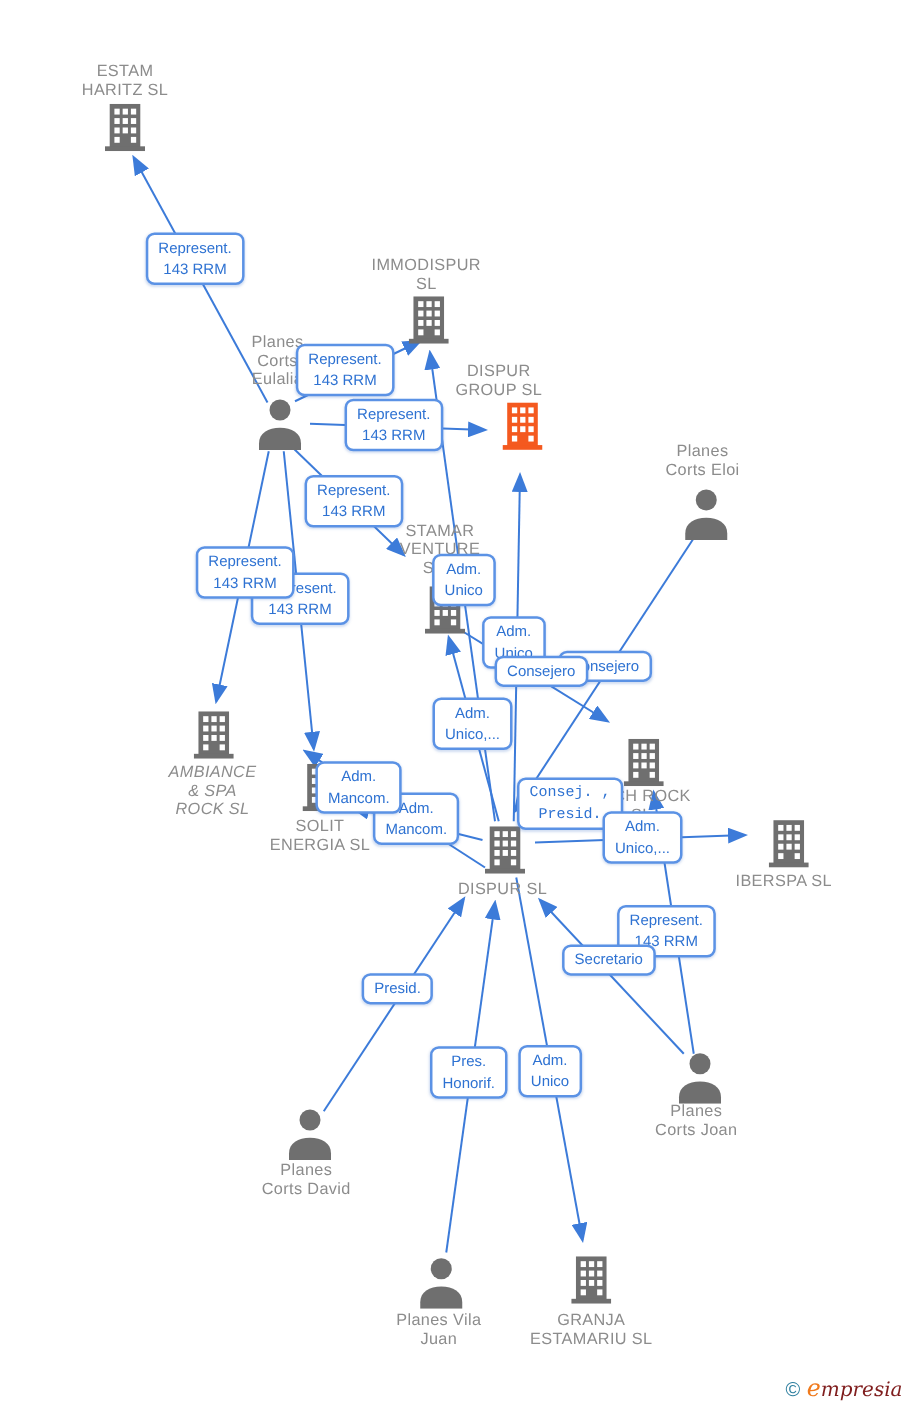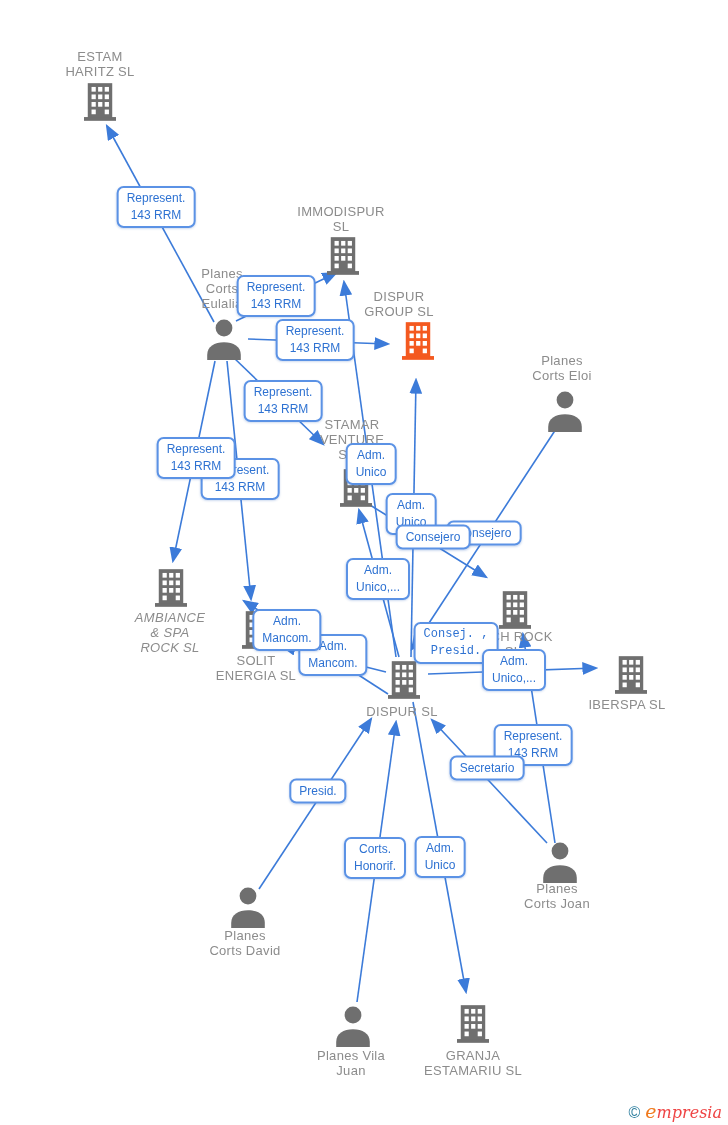--- a/index.html
+++ b/index.html
@@ -20,21 +20,21 @@
     color:#2e72d2;font-size:12px;line-height:17px;padding:2px 8px;
     text-align:center;white-space:nowrap;
     box-shadow:0 1px 2px rgba(70,120,200,0.25);
   }
   .footer{
     position:absolute;right:6px;top:1100px;z-index:5;
     font-family:"DejaVu Serif", serif;font-style:italic;font-size:16px;
   }
   .footer .copy{color:#2e7f9f;font-style:normal;font-family:"Liberation Sans",sans-serif;}
   .footer .brand-e{color:#f07a1d;font-size:19px;}
-  .footer .brand-rest{color:#ef4444;}
+  .footer .brand-rest{color:#7f1d1d;}
 </style>
 </head>
 <body>
 
 <div class="stage">
   <svg id="edges-svg" width="728" height="1125" viewBox="0 0 728 1125">
       <defs>
         <marker id="ah" markerWidth="10" markerHeight="8" refX="8.5" refY="4" orient="auto">
           <polygon points="0 0, 10 4, 0 8" fill="#3c7bd9"></polygon>
         </marker>
@@ -375,21 +375,21 @@
         <div>Represent.</div>
         <div>143 RRM</div>
       </div>
       <div class="role-label" style="left: 487px; top: 768px;">
         <div>Secretario</div>
       </div>
       <div class="role-label" style="left: 318px; top: 791px;">
         <div>Presid.</div>
       </div>
       <div class="role-label" style="left: 375px; top: 858px;">
-        <div>Corts.</div>
+        <div>Pres.</div>
         <div>Honorif.</div>
       </div>
       <div class="role-label" style="left: 440px; top: 857px;">
         <div>Adm.</div>
         <div>Unico</div>
       </div>
     </div>
 
   <div class="footer">
     <span class="copy">©</span>

